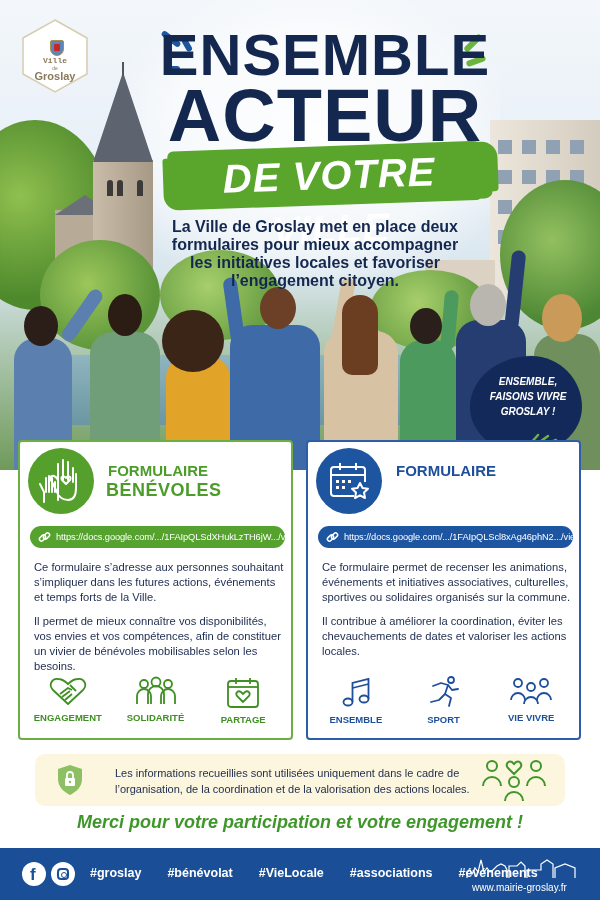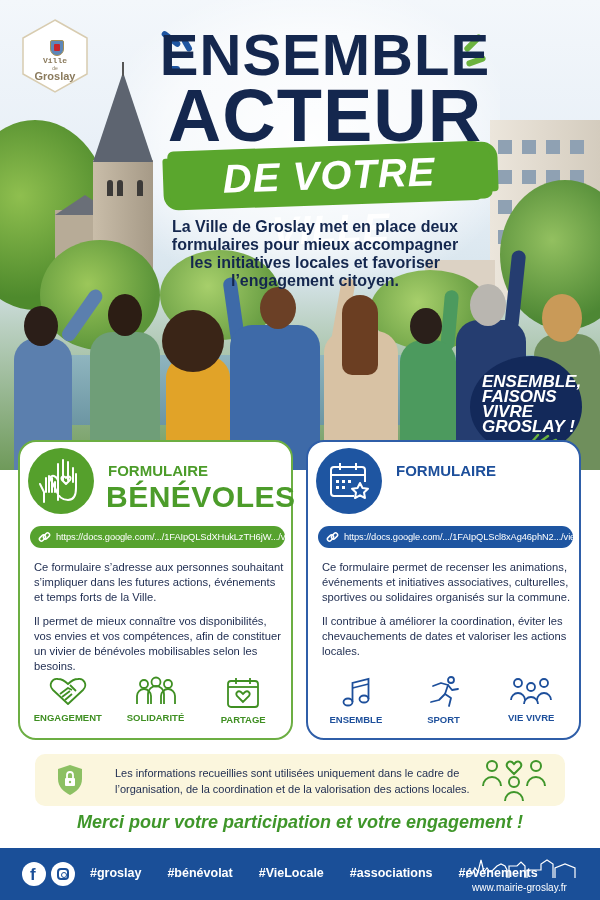--- a/index.html
+++ b/index.html
@@ -57,32 +57,32 @@
   .headline-2 { position: absolute; left: 150px; top: 80px; width: 350px; text-align: center; font-size: 74px; font-weight: bold; color: #14274e; letter-spacing: 1px; line-height: 72px; }
   .brush { position: absolute; left: 168px; top: 146px; width: 324px; height: 58px; background: #5aa62d; transform: rotate(-2deg); border-radius: 6px 20px 8px 18px;
     box-shadow: -8px 4px 0 -3px #5aa62d, 10px -3px 0 -4px #5aa62d; }
   .headline-3 { position: absolute; left: 168px; top: 148px; width: 324px; text-align: center; font-size: 40px; color: #ffffff; font-weight: bold; font-style: italic; letter-spacing: 1px; transform: rotate(-2deg); line-height: 54px; }
   .dash { position: absolute; height: 6px; border-radius: 3px; }
 
   .intro { position: absolute; left: 165px; top: 218px; width: 300px; text-align: center; font-size: 16px; font-weight: bold; color: #14274e; line-height: 18px; }
 
   
   .badge { position: absolute; left: 470px; top: 356px; width: 112px; height: 98px; background: #13295a; border-radius: 55% 45% 50% 50% / 52% 52% 48% 48%; }
-  .badge-text { position: absolute; left: 12px; top: 18px; width: 112px; color: #ffffff; font-weight: bold; font-size: 17px; line-height: 15px; font-style: italic; }
+  .badge-text { position: absolute; left: 2px; top: 18px; width: 112px; text-align: center; color: #ffffff; font-weight: bold; font-size: 10px; line-height: 15px; font-style: italic; }
   .badge-marks { position: absolute; left: 58px; top: 76px; }
 
   
-  .card { position: absolute; top: 440px; width: 275px; height: 300px; background: #ffffff; border-radius: 18px; border: 2px solid; }
+  .card { position: absolute; top: 440px; width: 275px; height: 300px; background: #ffffff; border-radius: 4px; border: 2px solid; }
   .card.green { left: 18px; border-color: #6cae43; }
   .card.blue { left: 306px; border-color: #2f5ea8; }
   .card-icon { position: absolute; left: 8px; top: 6px; width: 66px; height: 66px; border-radius: 50%; }
   .card.green .card-icon { background: #55a02c; }
   .card.blue .card-icon { background: #1e55a1; }
   .card-label { position: absolute; left: 88px; top: 20px; font-size: 15px; font-weight: bold; }
-  .card-title { position: absolute; left: 86px; top: 38px; font-size: 30px; font-weight: bold; letter-spacing: 0.5px; }
+  .card-title { position: absolute; left: 86px; top: 38px; font-size: 18px; font-weight: bold; letter-spacing: 0.5px; }
   .card.green .card-label, .card.green .card-title { color: #4c9c2a; }
   .card.blue .card-label, .card.blue .card-title { color: #1d4f9b; }
 
   .link-pill { position: absolute; left: 10px; top: 84px; width: 255px; height: 22px; border-radius: 11px; color: #ffffff; font-size: 9.3px; line-height: 22px; padding-left: 26px; white-space: nowrap; overflow: hidden; letter-spacing: -0.1px; }
   .card.green .link-pill { background: #56a22e; }
   .card.blue .link-pill { background: #1e55a1; }
   .link-pill svg { position: absolute; left: 8px; top: 5px; }
 
   .card-text { position: absolute; left: 14px; width: 252px; font-size: 11.2px; line-height: 15px; color: #1d2b4f; }
   .p1 { top: 118px; }

